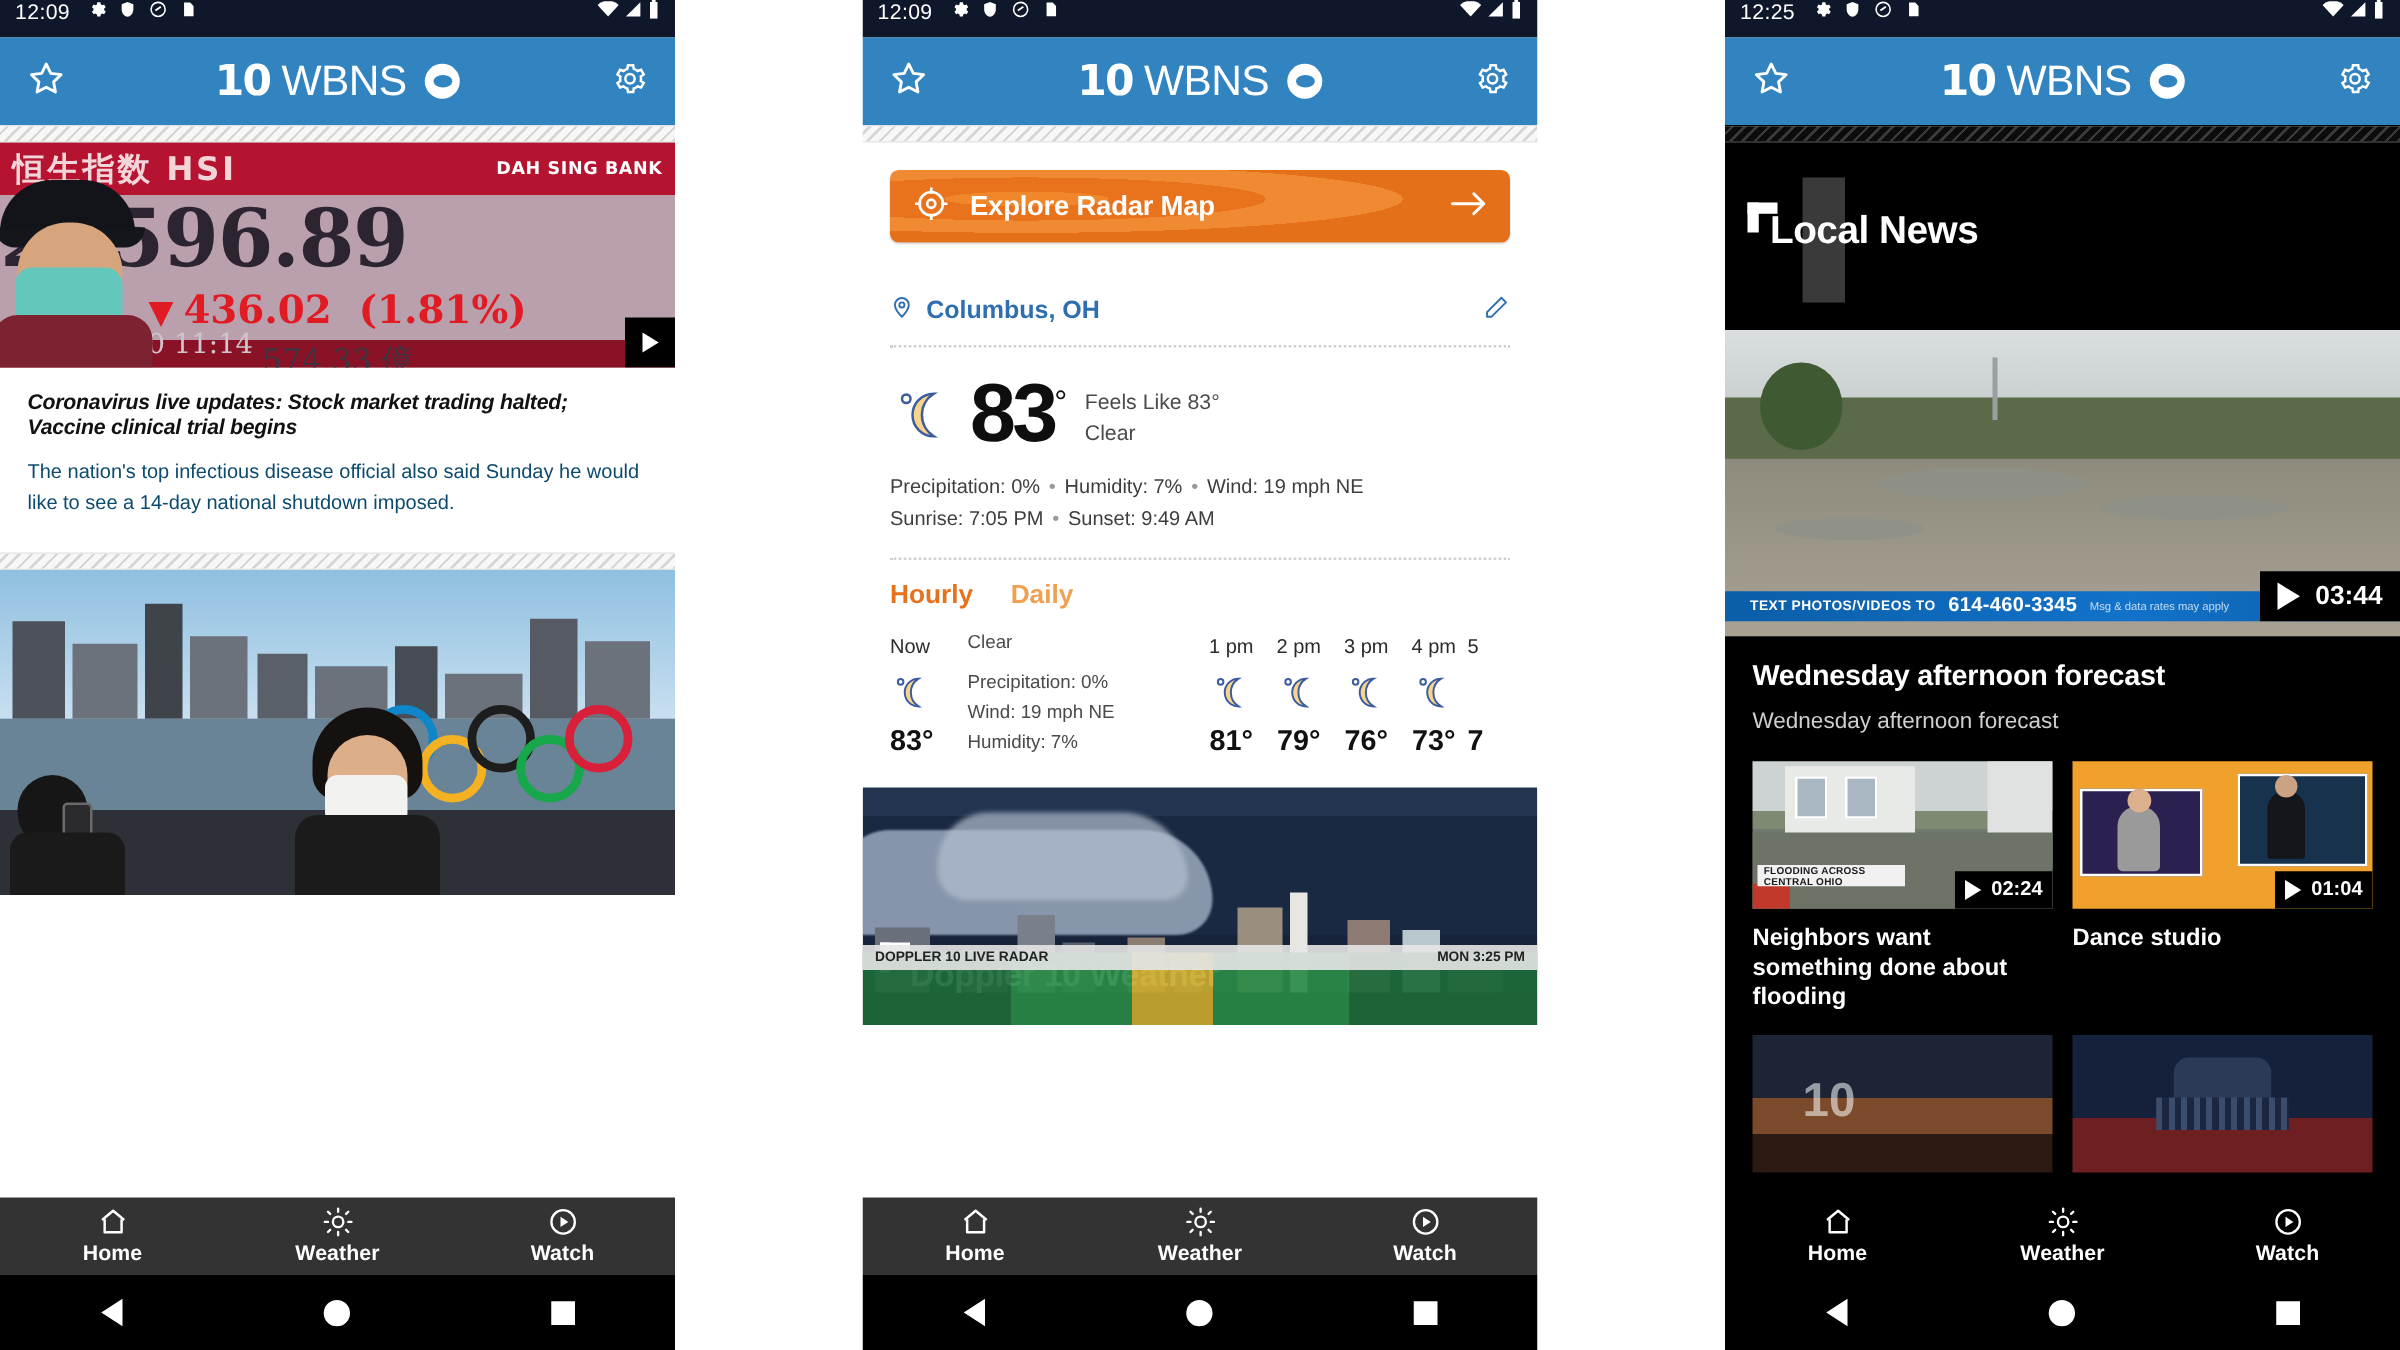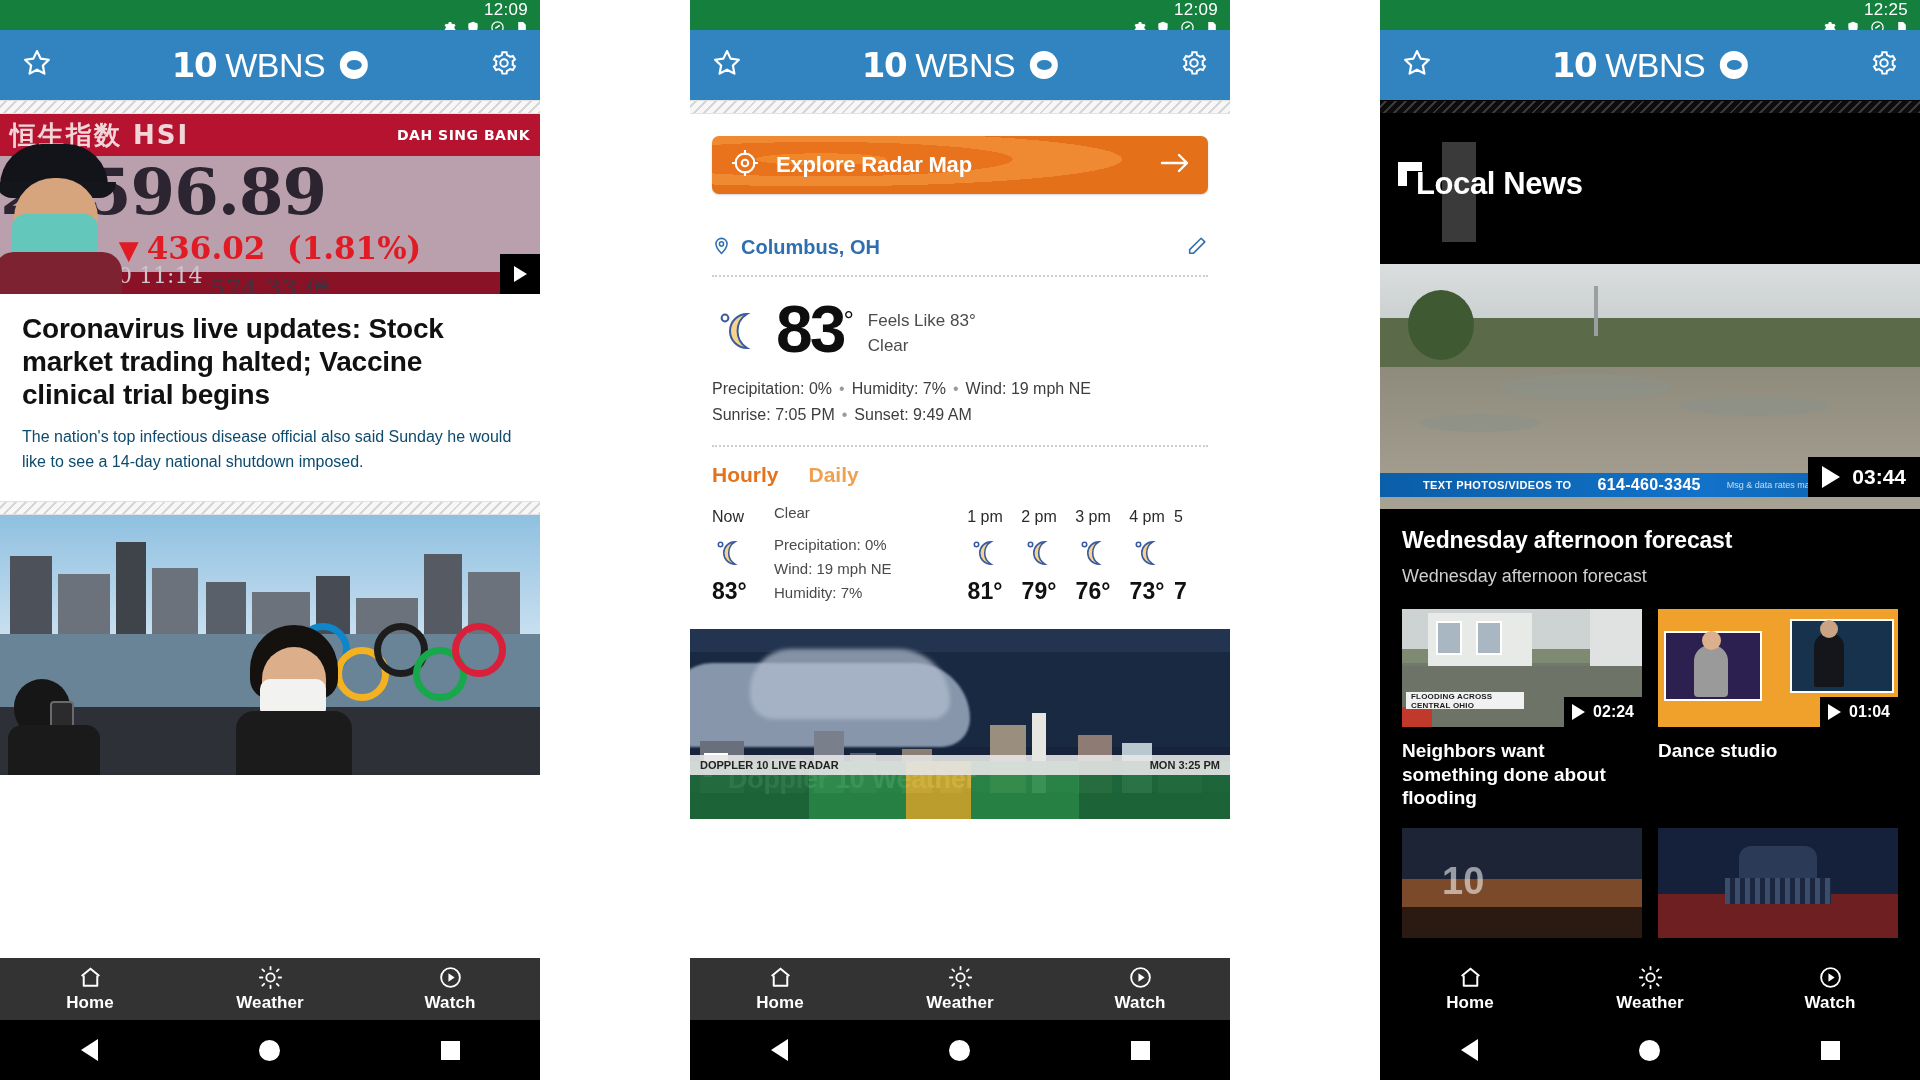--- a/index.html
+++ b/index.html
@@ -15,23 +15,23 @@
   .phone {
     position: absolute; top: 0; width: 540px; height: 1080px;
     background: #ffffff; overflow: hidden;
   }
   #phone1 { left: 0; }
   #phone2 { left: 690px; }
   #phone3 { left: 1380px; }
 
   
   .statusbar {
-    height: 30px; background: #15803d; color: #fff;
-    display: flex; align-items: flex-end; padding: 0 12px;
-    font-size: 17px; position: relative; flex-direction: column;
+    height: 30px; background: #0f172a; color: #fff;
+    display: flex; align-items: flex-start; padding: 0 12px;
+    font-size: 17px; position: relative;
   }
   .sb-time { font-size: 17px; letter-spacing: .3px; }
   .sb-left-icons { display: flex; align-items: center; gap: 10px; margin-left: 14px; }
   .sb-right { margin-left: auto; display: flex; align-items: center; gap: 4px; }
   .sb-ico { display: inline-block; line-height: 0; }
   .sb-ico svg { display:block; }
 
   
   .appbar {
     height: 70px; background: #3284c0;
@@ -110,22 +110,23 @@
   .person .mask { position:absolute; left:18px; top:70px; width:86px; height:52px; background:#63c7bb; border-radius:14px; }
   .person .body { position:absolute; left:0; bottom:0; width:128px; height:42px; background:#7c2230; border-radius:20px 20px 0 0; }
   .play-corner {
     position:absolute; right:0; bottom:0; width:40px; height:40px; background:#000;
     display:flex; align-items:center; justify-content:center;
   }
   .play-corner .tri { width:0;height:0;border-left:13px solid #fff;border-top:8px solid transparent;border-bottom:8px solid transparent;}
 
   .article { padding: 18px 22px 26px 22px; }
   .article-title {
-    font-size: 28px; font-weight: 700; line-height: 1.18; color:#111;
+    font-size: 17px; font-weight: 700; line-height: 1.18; color:#111;
     letter-spacing:-0.2px;
+    font-style:italic;
   }
   .article-summary {
     margin-top: 14px; font-size: 16px; line-height: 1.55; color: #0c4a6e;
   }
 
   .olympics { position:relative; width:100%; height:calc(100% - 0px); overflow:hidden; }
   .oly-img { position:relative; width:100%; height:260px; background:linear-gradient(180deg,#9fc6e3 0 46%, #5e7f92 46% 60%, #46525c 60% 100%); overflow:hidden;}
   .sky { position:absolute; top:0; left:0; right:0; height:46%; background:linear-gradient(180deg,#8fc0e0,#c8dff0); }
   .bldg { position:absolute; bottom:54%; background:#6b727c; }
   .water { position:absolute; top:46%; bottom:26%; left:0; right:0; background:#6a8497; }
@@ -226,21 +227,21 @@
     background:linear-gradient(180deg,#cfd3d4 0 28%, #9fa98f 28% 36%, #a79e8e 36% 100%); }
   .fl-sky{position:absolute;top:0;left:0;right:0;height:30%;background:linear-gradient(180deg,#dadedf,#c6cbcc);}
   .fl-trees{position:absolute;top:22%;left:0;right:0;height:22%;background:#5b6b49;}
   .fl-water{position:absolute;top:42%;left:0;right:0;bottom:0;background:linear-gradient(180deg,#8e8b7c,#a8a294);}
   .fl-puddle{position:absolute;background:#8d9287;border-radius:50%;opacity:.7;}
   .tree-l{position:absolute;left:28px;top:26px;width:66px;height:70px;background:#3f5a33;border-radius:50%;}
   .tower{position:absolute;left:214px;top:22px;width:4px;height:50px;background:#9aa0a2;}
   .cap-box { position:absolute; left:18px; bottom:36px; right:172px; height:26px; background:#eceff1;
     display:flex; align-items:center; padding:0 10px; font-size:13px; font-weight:700; color:#1c1c1c; letter-spacing:.3px; }
   .cap-bar { position:absolute; left:0; right:0; bottom:12px; height:24px;
-    background:linear-gradient(90deg,#0b5ea8,#1272c9 60%,#0b5ea8); display:flex; align-items:center; gap:26px; padding:0 43px; }
+    background:linear-gradient(90deg,#0b5ea8,#1272c9 60%,#0b5ea8); display:flex; align-items:center; gap:10px; padding:0 20px; }
   .cap-bar .lbl { font-size:11px; font-weight:700; letter-spacing:.4px; }
   .cap-bar .num { font-size:16px; font-weight:700; letter-spacing:.3px; }
   .cap-bar .fine { font-size:9px; opacity:.75; }
   .dur-tag { position:absolute; right:0; bottom:12px; height:40px; background:#000; display:flex; align-items:center; gap:12px; padding:0 14px; }
   .dur-tag .tri { width:0;height:0;border-left:18px solid #fff;border-top:11px solid transparent;border-bottom:11px solid transparent;}
   .dur-tag .t { font-size:21px; font-weight:700; }
 
   .ln-story { padding: 18px 22px 16px 22px; }
   .ln-story h3 { font-size:23px; font-weight:700; letter-spacing:-.2px; }
   .ln-story p { margin-top:12px; font-size:18px; color:#cfcfcf; }

